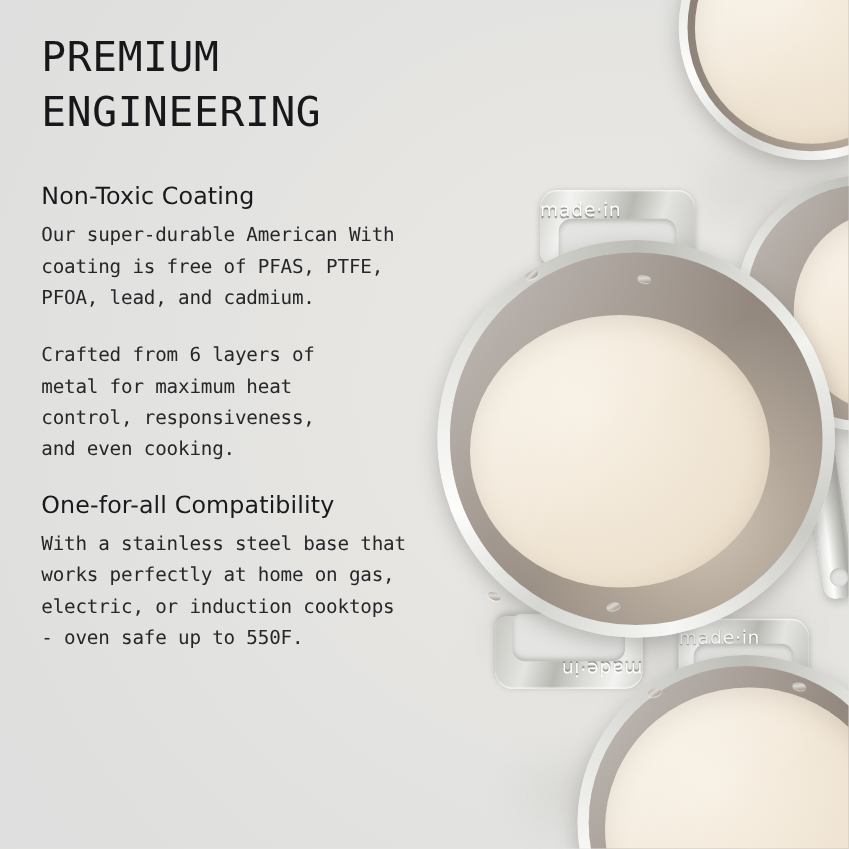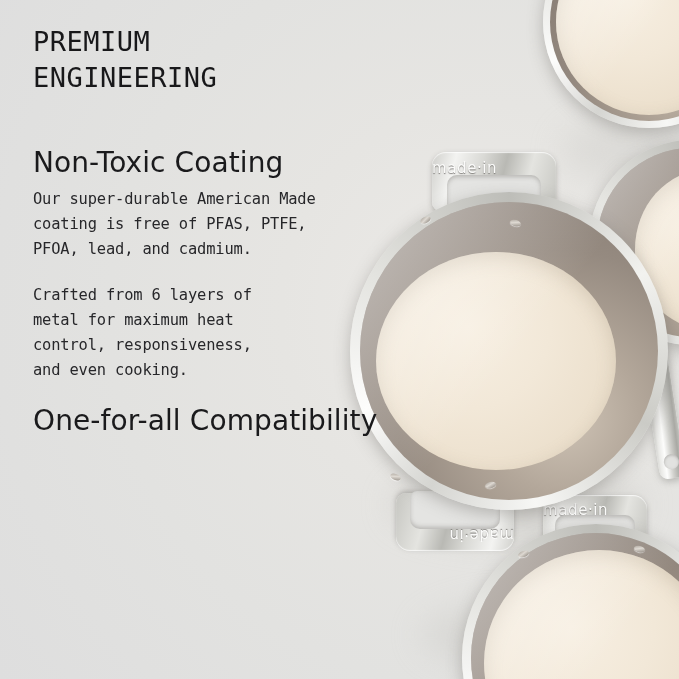--- a/index.html
+++ b/index.html
@@ -140,40 +140,40 @@
     pointer-events: none;
   }
   .text-layer > * { pointer-events: auto; }
 
   .headline {
     position: absolute;
     left: 33px;
     top: 24px;
     width: 380px;
     font-family: "DejaVu Sans Mono", monospace;
-    font-size: 27px;
+    font-size: 33px;
     line-height: 1.34;
     letter-spacing: .5px;
     color: #18181a;
     font-weight: 400;
     white-space: pre-line;
   }
 
   .sections {
     position: absolute;
     left: 33px;
     top: 146px;
     width: 366px;
   }
   .section { margin-bottom: 21px; }
   .section:last-child { margin-bottom: 0; }
 
   .sec-title {
     font-family: "DejaVu Sans", sans-serif;
-    font-size: 28px;
+    font-size: 19px;
     font-weight: 400;
     letter-spacing: .1px;
     color: #1a1a1c;
     margin: 0 0 8px 0;
     white-space: nowrap;
   }
   .sec-body {
     font-family: "DejaVu Sans Mono", monospace;
     font-size: 15.4px;
     line-height: 1.62;
@@ -248,32 +248,36 @@
 
   <div class="text-layer">
 
     <div class="headline">PREMIUM
 ENGINEERING</div>
 
     <div class="sections">
 
       <div class="section">
         <h2 class="sec-title">Non-Toxic Coating</h2>
-        <p class="sec-body">Our super-durable American Made
+        <p class="sec-body">Our super-durable American With
 coating is free of PFAS, PTFE,
 PFOA, lead, and cadmium.</p>
       </div>
 
       <div class="section">
         <p class="sec-body">Crafted from 6 layers of
 metal for maximum heat
 control, responsiveness,
 and even cooking.</p>
       </div>
 
       <div class="section">
         <h2 class="sec-title">One-for-all Compatibility</h2>
+        <p class="sec-body">With a stainless steel base that
+works perfectly at home on gas,
+electric, or induction cooktops
+- oven safe up to 550F.</p>
       </div>
 
     </div>
   </div>
 
 </div>
 
 </body></html>

